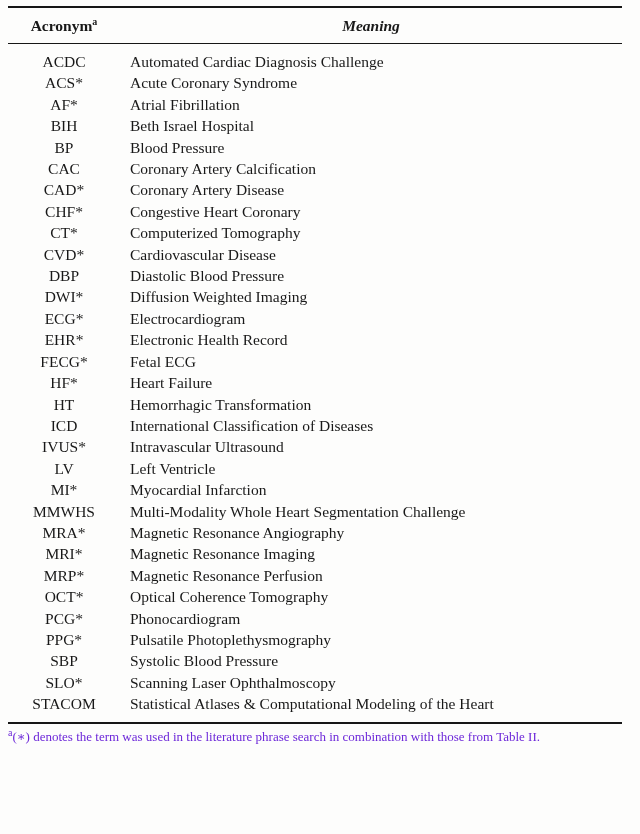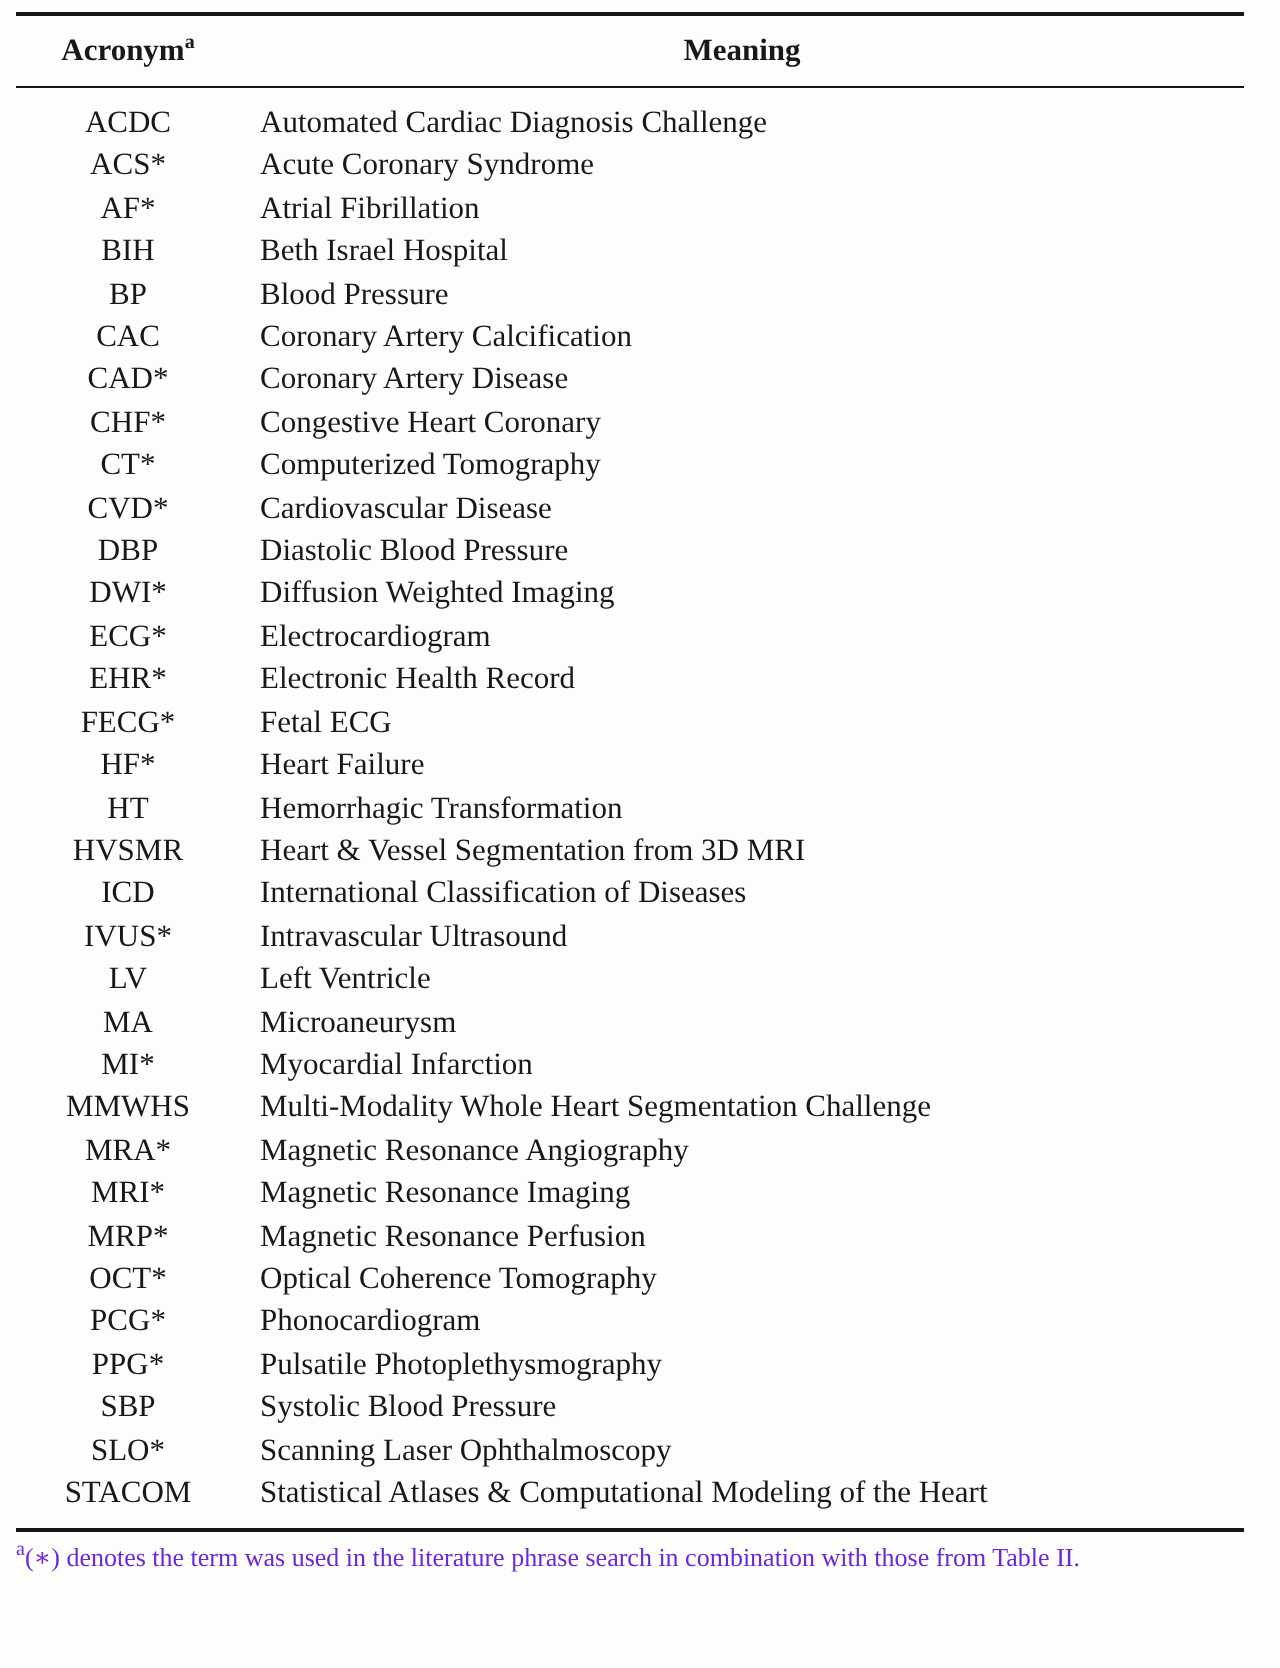--- a/index.html
+++ b/index.html
@@ -31,21 +31,21 @@
   }
 
   table.acro th {
     font-weight: bold;
     font-size: 15.5px;
     padding: 9px 0 8px 0;
     vertical-align: middle;
   }
 
   th.h-acronym { width: 112px; text-align: center; }
-  th.h-meaning { text-align: center; }
+  th.h-meaning { text-align: center; font-style: italic; }
 
   table.acro tbody tr:first-child td { padding-top: 7px; }
   table.acro tbody tr:last-child td { padding-bottom: 7px; }
 
   table.acro td {
     font-size: 15.5px;
     line-height: 21.4px;
     white-space: nowrap;
     vertical-align: middle;
   }
@@ -150,40 +150,32 @@
         </tr>
         <tr>
           <td class="acr">HF*</td>
           <td class="mean">Heart Failure</td>
         </tr>
         <tr>
           <td class="acr">HT</td>
           <td class="mean">Hemorrhagic Transformation</td>
         </tr>
         <tr>
-          <td class="acr">HVSMR</td>
-          <td class="mean">Heart &amp; Vessel Segmentation from 3D MRI</td>
-        </tr>
-        <tr>
           <td class="acr">ICD</td>
           <td class="mean">International Classification of Diseases</td>
         </tr>
         <tr>
           <td class="acr">IVUS*</td>
           <td class="mean">Intravascular Ultrasound</td>
         </tr>
         <tr>
           <td class="acr">LV</td>
           <td class="mean">Left Ventricle</td>
         </tr>
         <tr>
-          <td class="acr">MA</td>
-          <td class="mean">Microaneurysm</td>
-        </tr>
-        <tr>
           <td class="acr">MI*</td>
           <td class="mean">Myocardial Infarction</td>
         </tr>
         <tr>
           <td class="acr">MMWHS</td>
           <td class="mean">Multi-Modality Whole Heart Segmentation Challenge</td>
         </tr>
         <tr>
           <td class="acr">MRA*</td>
           <td class="mean">Magnetic Resonance Angiography</td>

